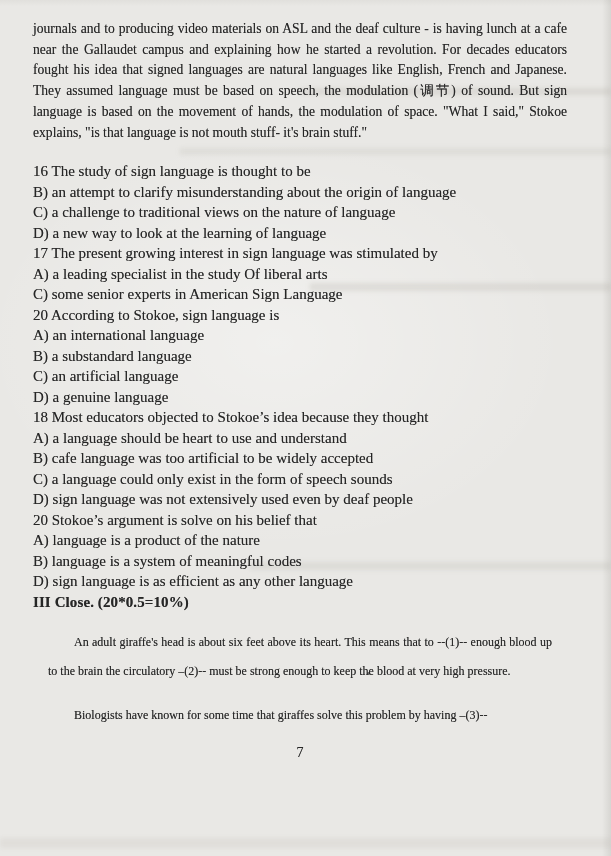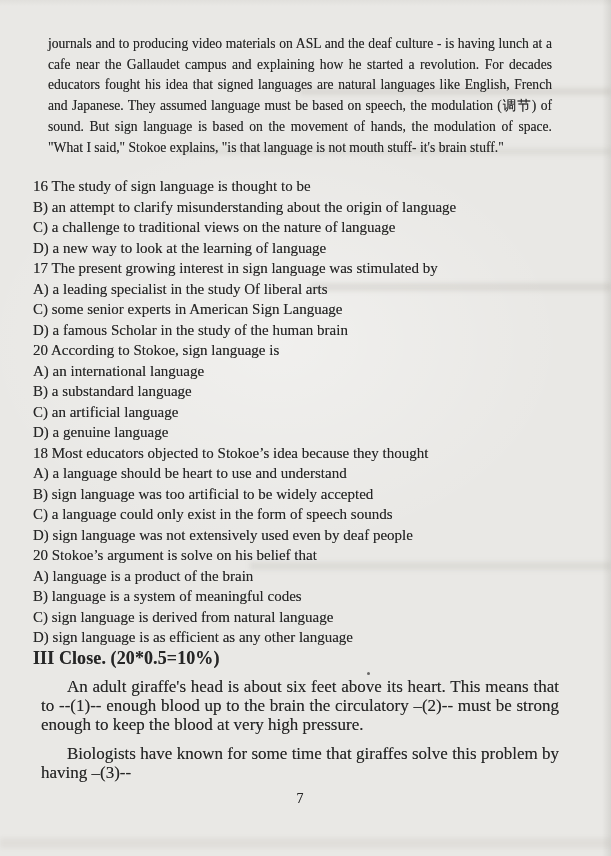--- a/index.html
+++ b/index.html
@@ -40,41 +40,41 @@
     opacity: .75;
   }
   .content {
     position: absolute;
     left: 33px;
     top: 19px;
     width: 534px;
     text-shadow: 0 0 0.6px rgba(55,55,55,0.55);
   }
   .passage {
-    margin: 15px;
+    margin: 0;
     font-size: 13.6px;
     line-height: 20.7px;
     text-align: justify;
   }
   .questions {
     margin-top: 18px;
     font-size: 15px;
     line-height: 20.5px;
   }
   .qline { white-space: nowrap; }
   .section-heading {
     font-weight: bold;
-    font-size: 18px;
+    font-size: 15px;
     line-height: 21px;
     letter-spacing: 0.1px;
   }
   .cloze-para {
-    margin: 8px;
-    font-size: 17px;
-    line-height: 19px;
+    margin: 15px;
+    font-size: 12px;
+    line-height: 29px;
     text-align: justify;
     text-indent: 26px;
   }
   .cloze-para.second { margin-top: 10px; }
   .page-number {
     text-align: center;
     font-size: 14px;
     margin-top: 9px;
   }
 </style>
@@ -97,38 +97,36 @@
     <div class="questions">
 
       <div class="qline"><span>16</span> <span>The study of sign language is thought to be</span></div>
       <div class="qline">B) an attempt to clarify misunderstanding about the origin of language</div>
       <div class="qline">C) a challenge to traditional views on the nature of language</div>
       <div class="qline">D) a new way to look at the learning of language</div>
 
       <div class="qline"><span>17</span> <span>The present growing interest in sign language was stimulated by</span></div>
       <div class="qline">A) a leading specialist in the study Of liberal arts</div>
       <div class="qline">C) some senior experts in American Sign Language</div>
-      <div class="qline">D) a famous Scholar in the study of the human brain</div>
 
       <div class="qline"><span>20</span> <span>According to Stokoe, sign language is</span></div>
       <div class="qline">A) an international language</div>
       <div class="qline">B) a substandard language</div>
       <div class="qline">C) an artificial language</div>
       <div class="qline">D) a genuine language</div>
 
       <div class="qline"><span>18</span> <span>Most educators objected to Stokoe’s idea because they thought</span></div>
       <div class="qline">A) a language should be heart to use and understand</div>
-      <div class="qline">B) sign language was too artificial to be widely accepted</div>
+      <div class="qline">B) cafe language was too artificial to be widely accepted</div>
       <div class="qline">C) a language could only exist in the form of speech sounds</div>
       <div class="qline">D) sign language was not extensively used even by deaf people</div>
 
       <div class="qline"><span>20</span> <span>Stokoe’s argument is solve on his belief that</span></div>
-      <div class="qline">A) language is a product of the brain</div>
+      <div class="qline">A) language is a product of the nature</div>
       <div class="qline">B) language is a system of meaningful codes</div>
-      <div class="qline">C) sign language is derived from natural language</div>
       <div class="qline">D) sign language is as efficient as any other language</div>
 
     </div>
 
     <div class="section-heading">III Close. (20*0.5=10%)</div>
 
     <p class="cloze-para">An adult giraffe's head is about six feet above its heart. This means that to --(1)-- enough blood up to the brain the circulatory –(2)-- must be strong enough to keep the blood at very high pressure.</p>
     <p class="cloze-para second">Biologists have known for some time that giraffes solve this problem by having –(3)--</p>
 
     <div class="page-number">7</div>

